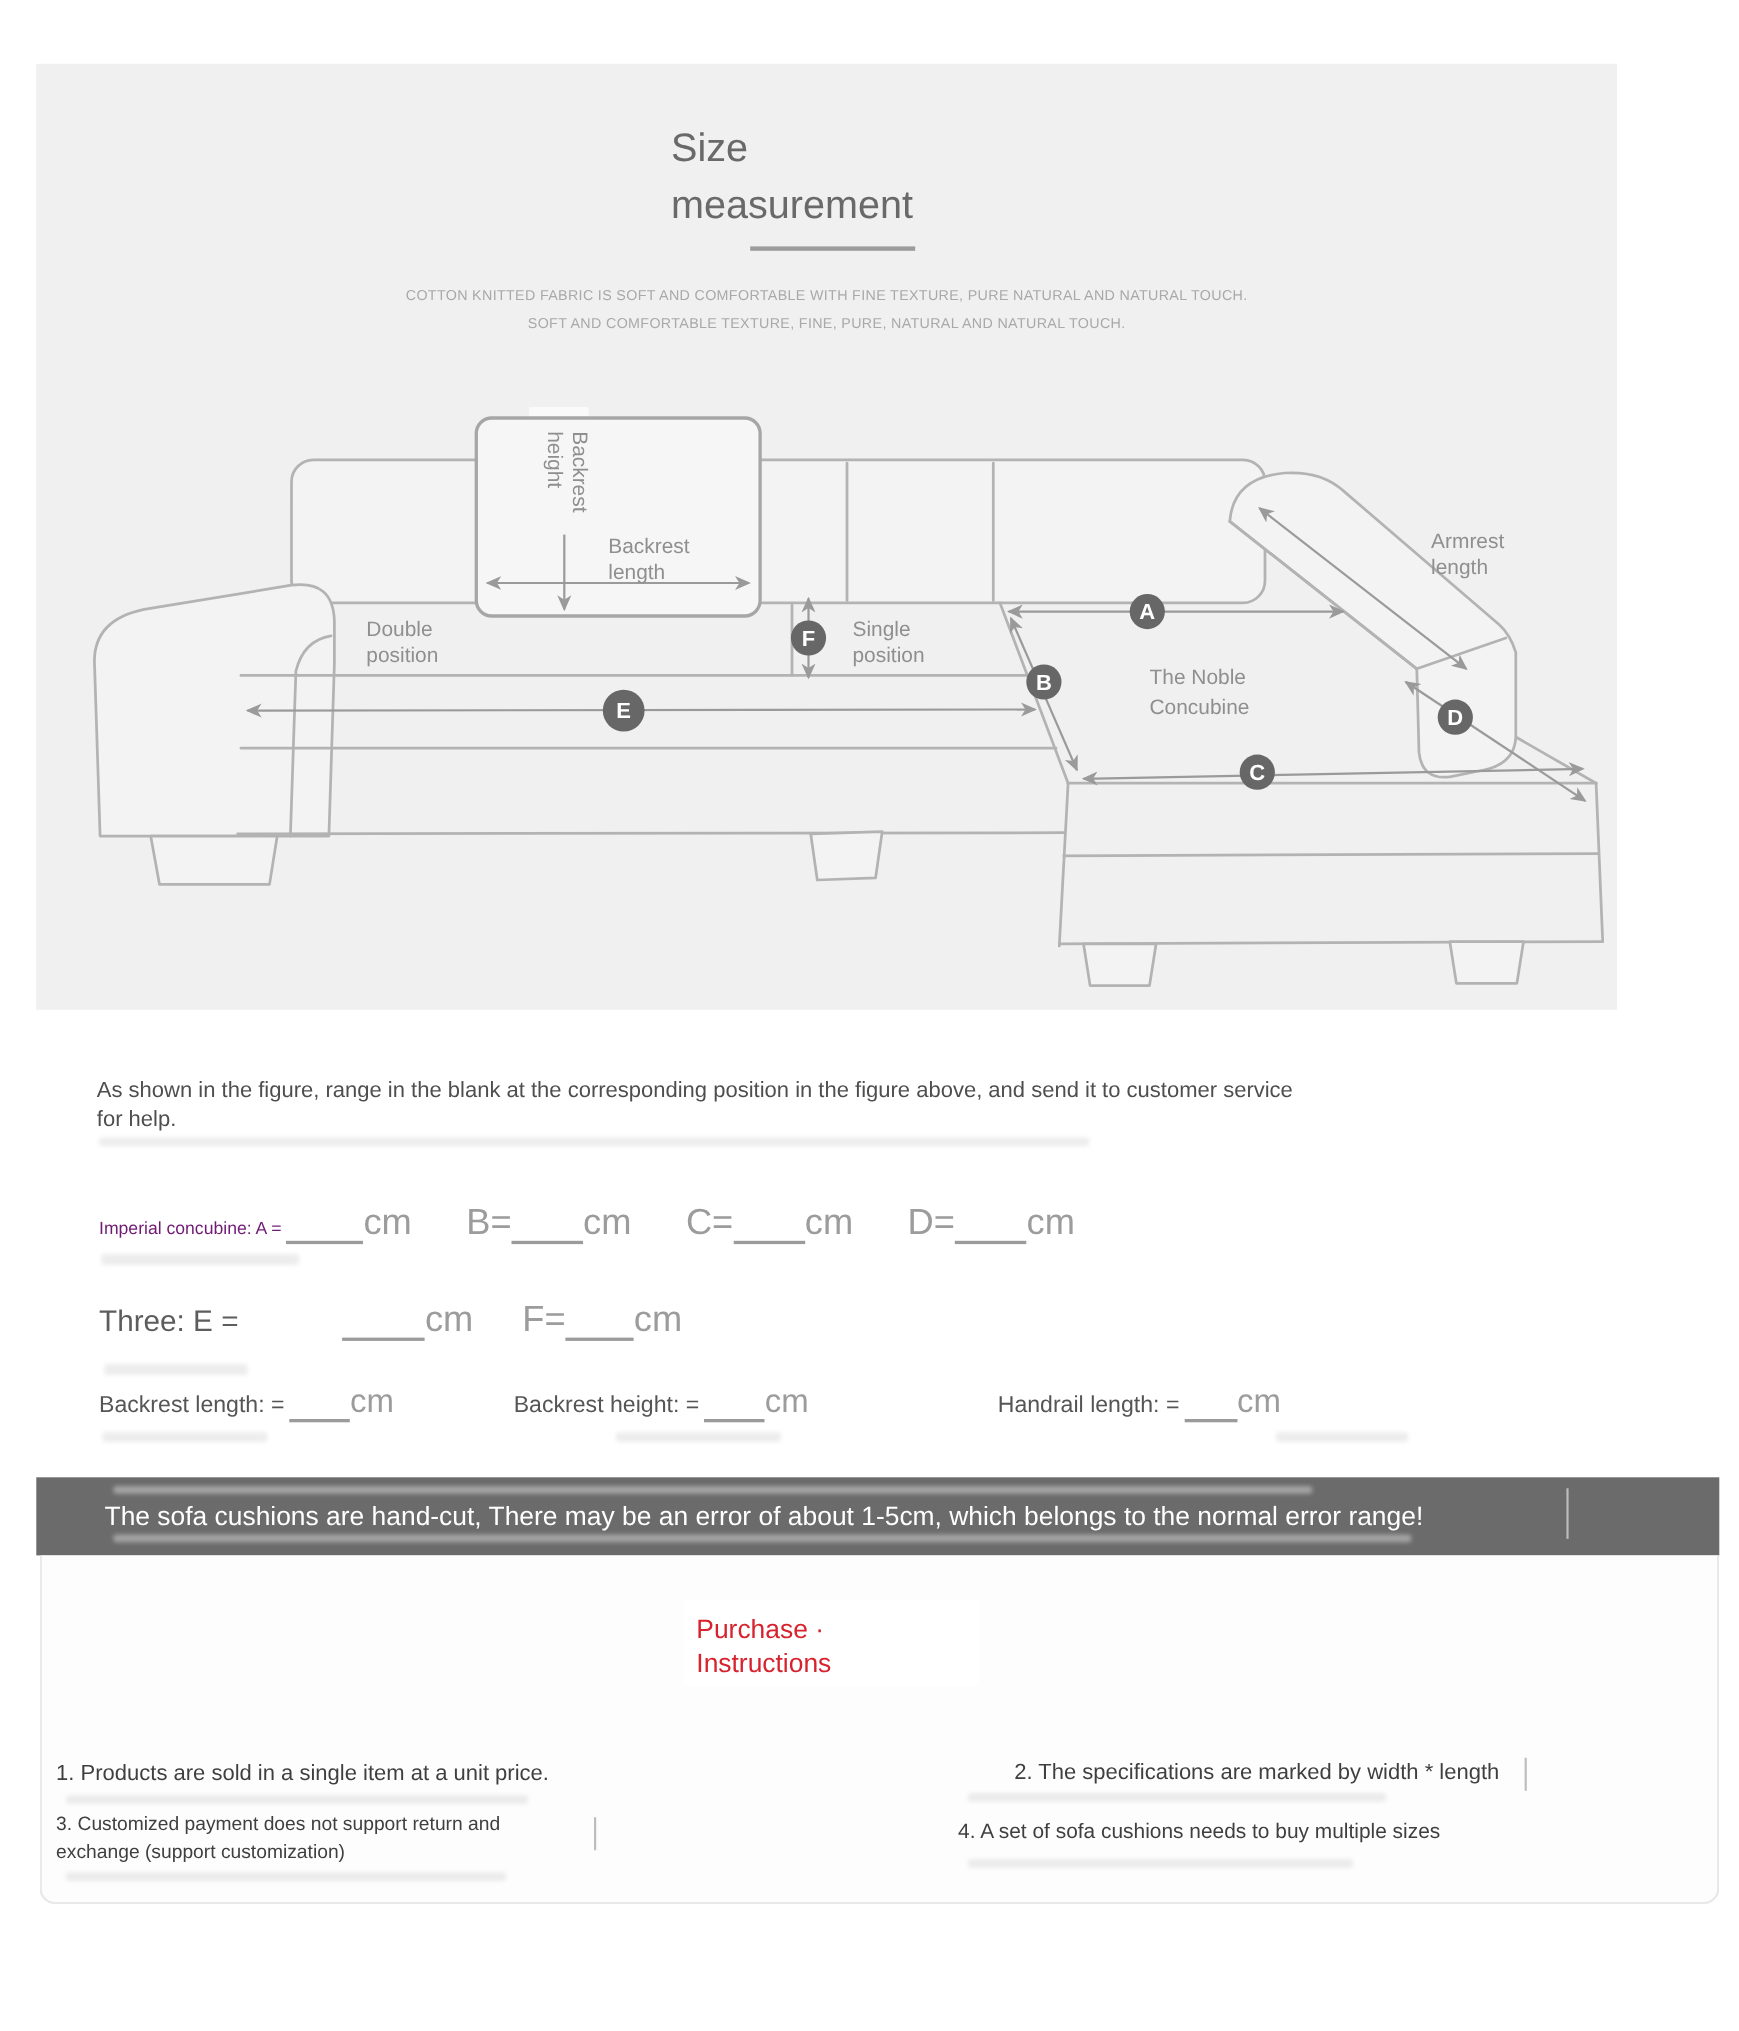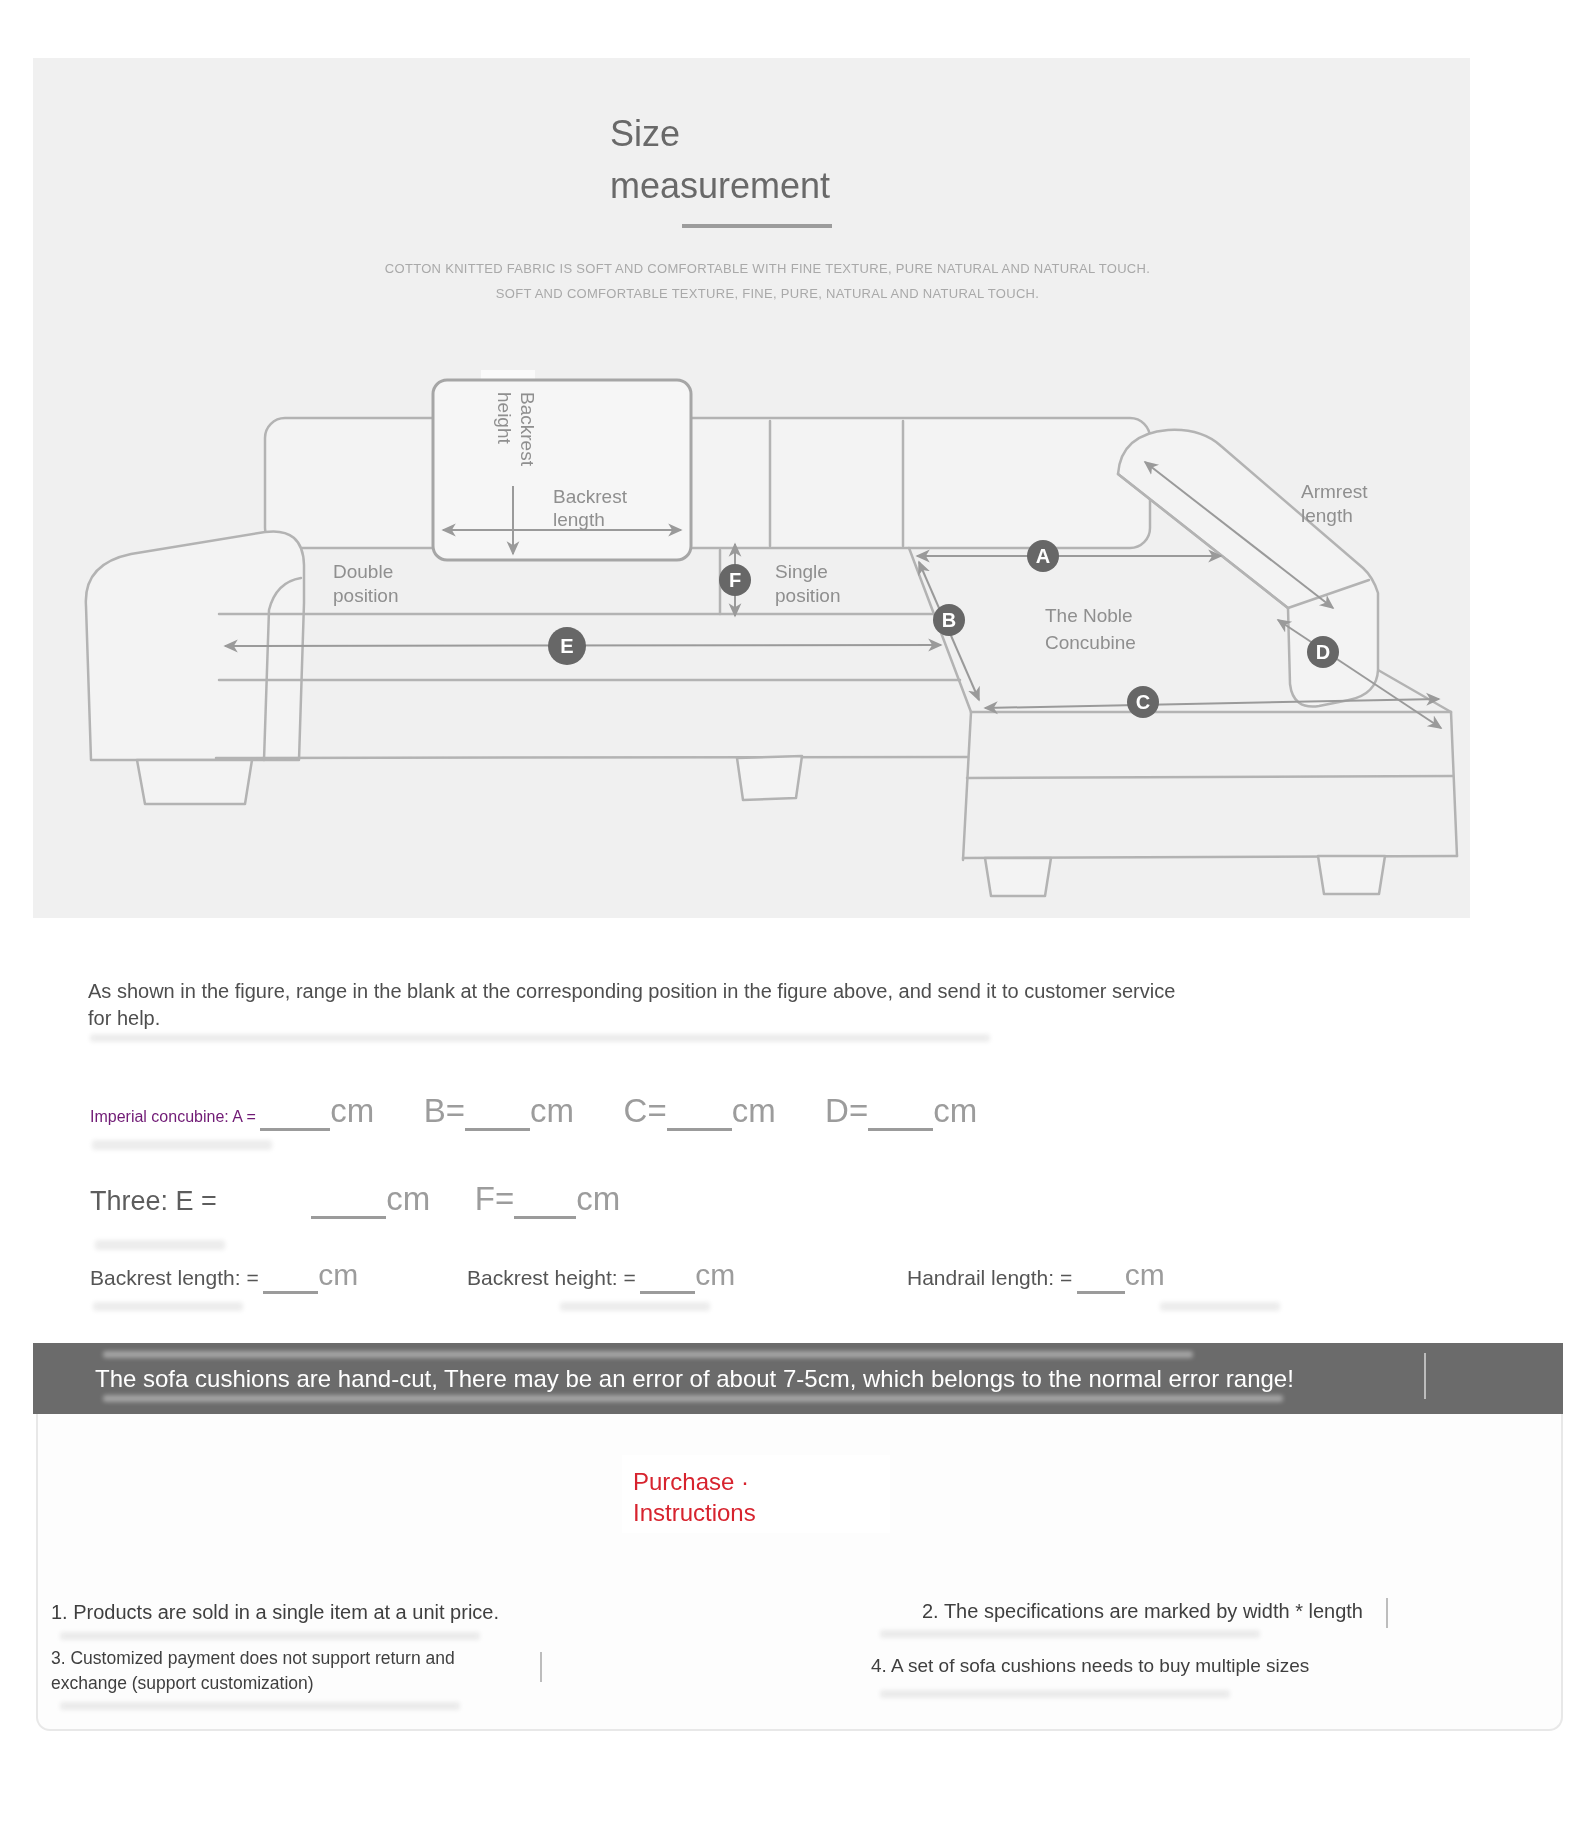--- a/index.html
+++ b/index.html
@@ -4,21 +4,21 @@
 <style>
   html,body{margin:0;padding:0;background:#ffffff;}
   .canvas{position:relative;width:1581px;height:1846px;background:#ffffff;
     font-family:"Liberation Sans",sans-serif;overflow:hidden;}
   .abs{position:absolute;}
   
   .panel{left:33px;top:58px;width:1437px;height:860px;background:#f0f0f0;}
   .title{left:610px;top:108px;font-size:36px;line-height:52px;color:#696969;font-weight:400;}
   .divider{left:682px;top:224px;width:150px;height:4px;background:#9c9c9c;}
   .subtitle{left:33px;top:256px;width:1437px;text-align:center;color:#a9a9a9;
-    font-size:13px;line-height:25px;letter-spacing:.3px;padding-left:16px;}
+    font-size:13px;line-height:25px;letter-spacing:.3px;}
   
   .diagram{left:33px;top:368px;}
   .dg-line{stroke:#b3b3b3;stroke-width:2.5;fill:none;stroke-linecap:round;stroke-linejoin:round;}
   .dg-fill{stroke:#b3b3b3;stroke-width:2.5;fill:#f3f3f3;stroke-linejoin:round;}
   .dg-box{stroke:#a6a6a6;stroke-width:3;fill:#f6f6f6;}
   .arrow{stroke:#9a9a9a;stroke-width:2;fill:none;}
   .dg-label{fill:#8f8f8f;font-size:19px;}
   .mk-circle{fill:#676767;}
   .mk-text{fill:#ffffff;font-size:20px;font-weight:bold;text-anchor:middle;}
   
@@ -201,21 +201,21 @@
   <div class="abs formrow row3g" style="left:907px;">
     <span class="r3-label">Handrail length: =</span>
     <span class="blank w48"></span><span class="big30">cm</span>
   </div>
   <div class="abs ghost ghost-g" style="left:93px;top:1302px;width:150px;height:9px;"></div>
   <div class="abs ghost ghost-g" style="left:560px;top:1302px;width:150px;height:9px;"></div>
   <div class="abs ghost ghost-g" style="left:1160px;top:1302px;width:120px;height:9px;"></div>
 
   <div class="abs banner">
     <div class="ghost ghost-w" style="position:absolute;left:70px;top:8px;width:1090px;height:7px;"></div>
-    <div class="banner-text">The sofa cushions are hand-cut, There may be an error of about 7-5cm, which belongs to the normal error range!</div>
+    <div class="banner-text">The sofa cushions are hand-cut, There may be an error of about 1-5cm, which belongs to the normal error range!</div>
     <div class="ghost ghost-w" style="position:absolute;left:70px;top:52px;width:1180px;height:7px;"></div>
     <div style="position:absolute;left:1391px;top:10px;width:2px;height:46px;background:rgba(255,255,255,.55);"></div>
   </div>
 
   <div class="abs bottom-box"></div>
   <div class="abs purchase-bg"></div>
   <div class="abs purchase-heading">
     <div>Purchase ·</div>
     <div>Instructions</div>
   </div>

